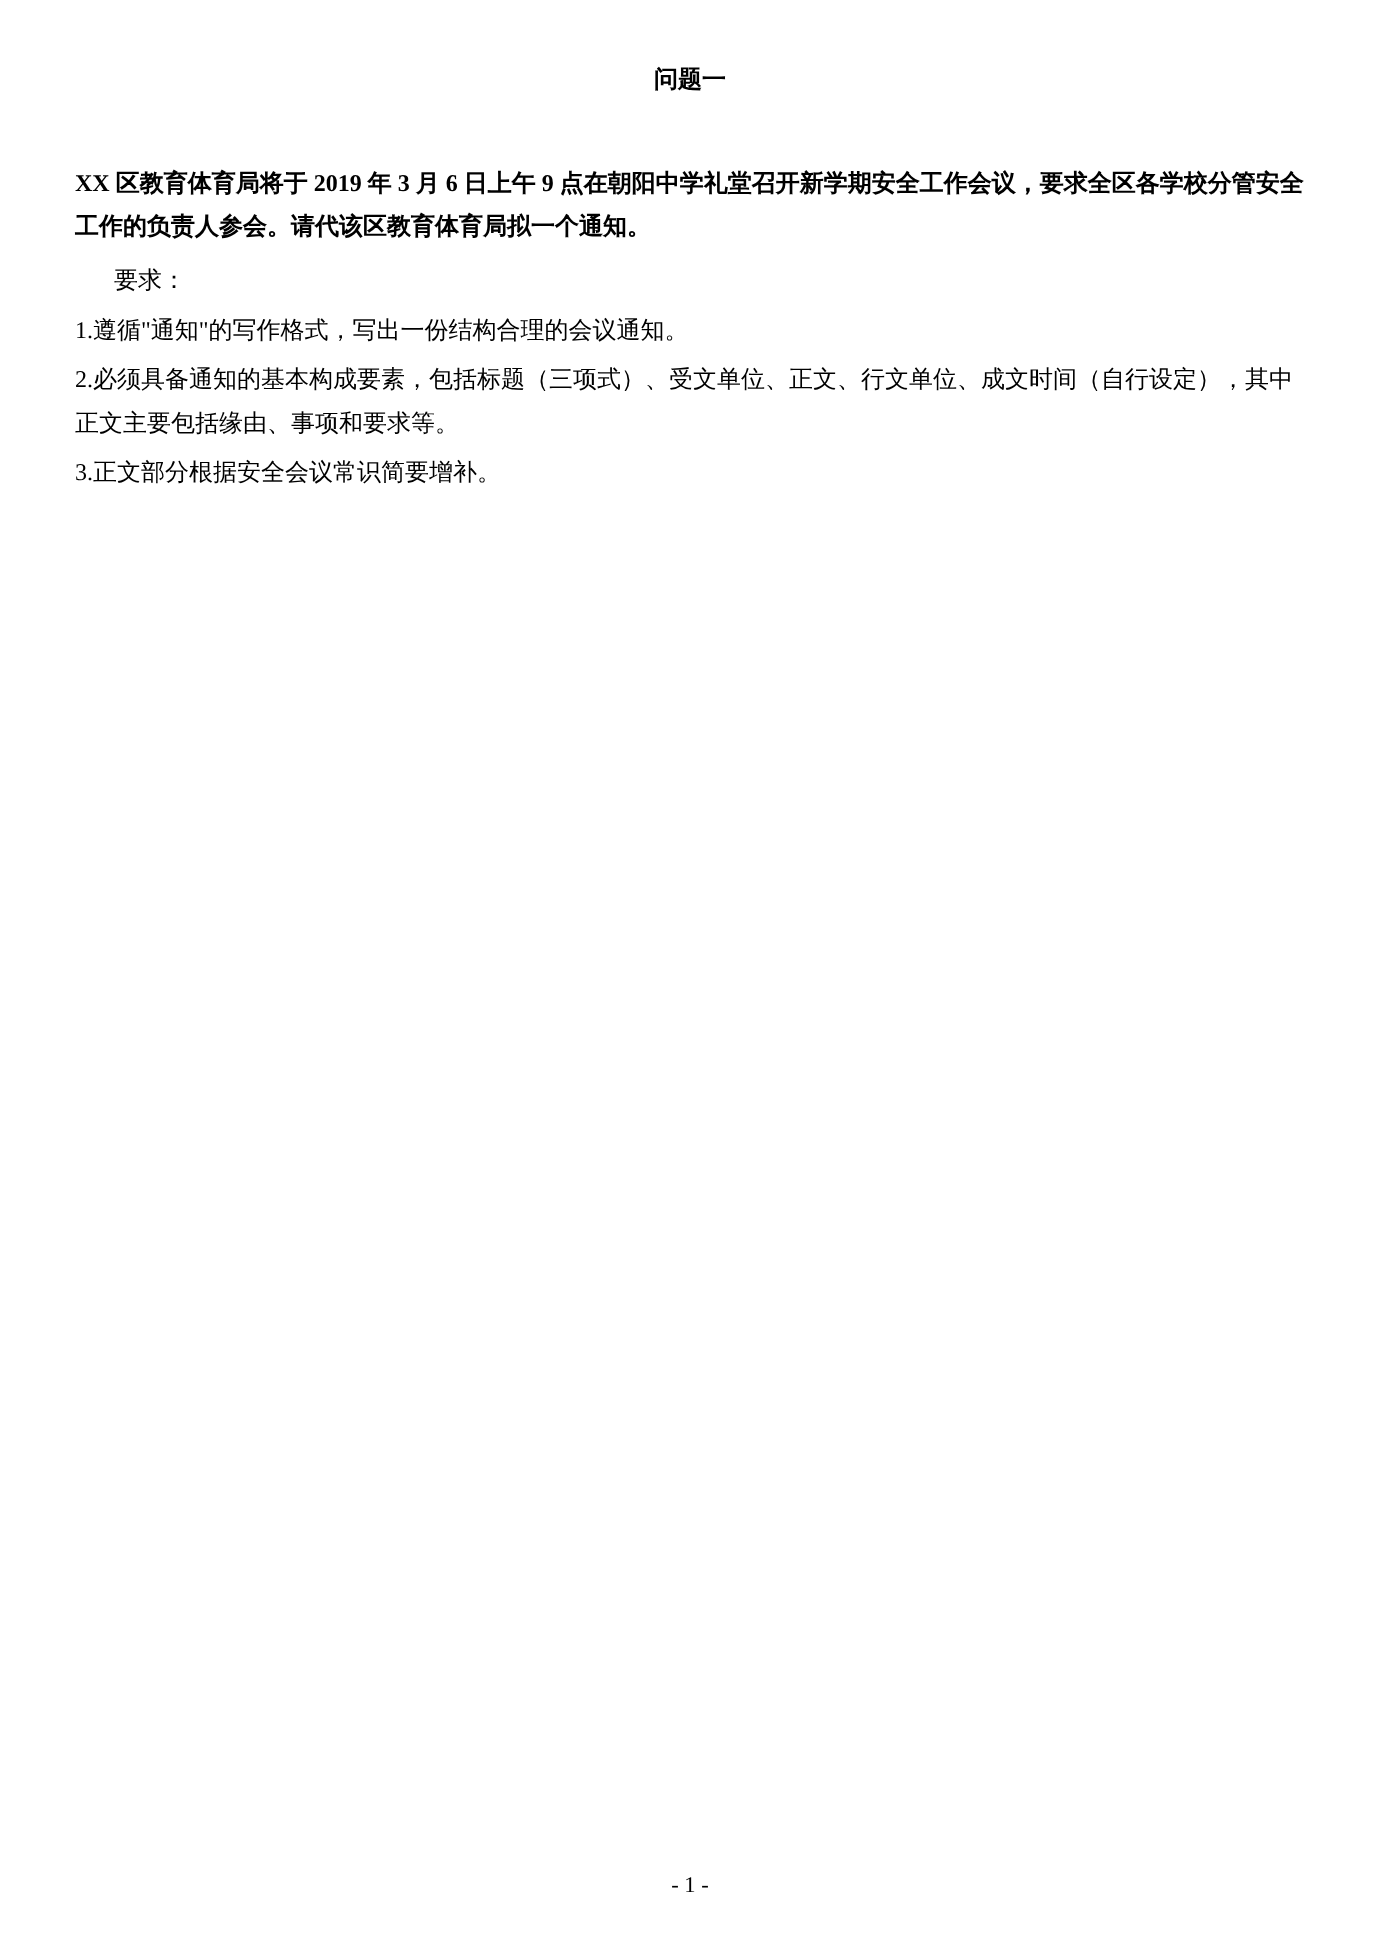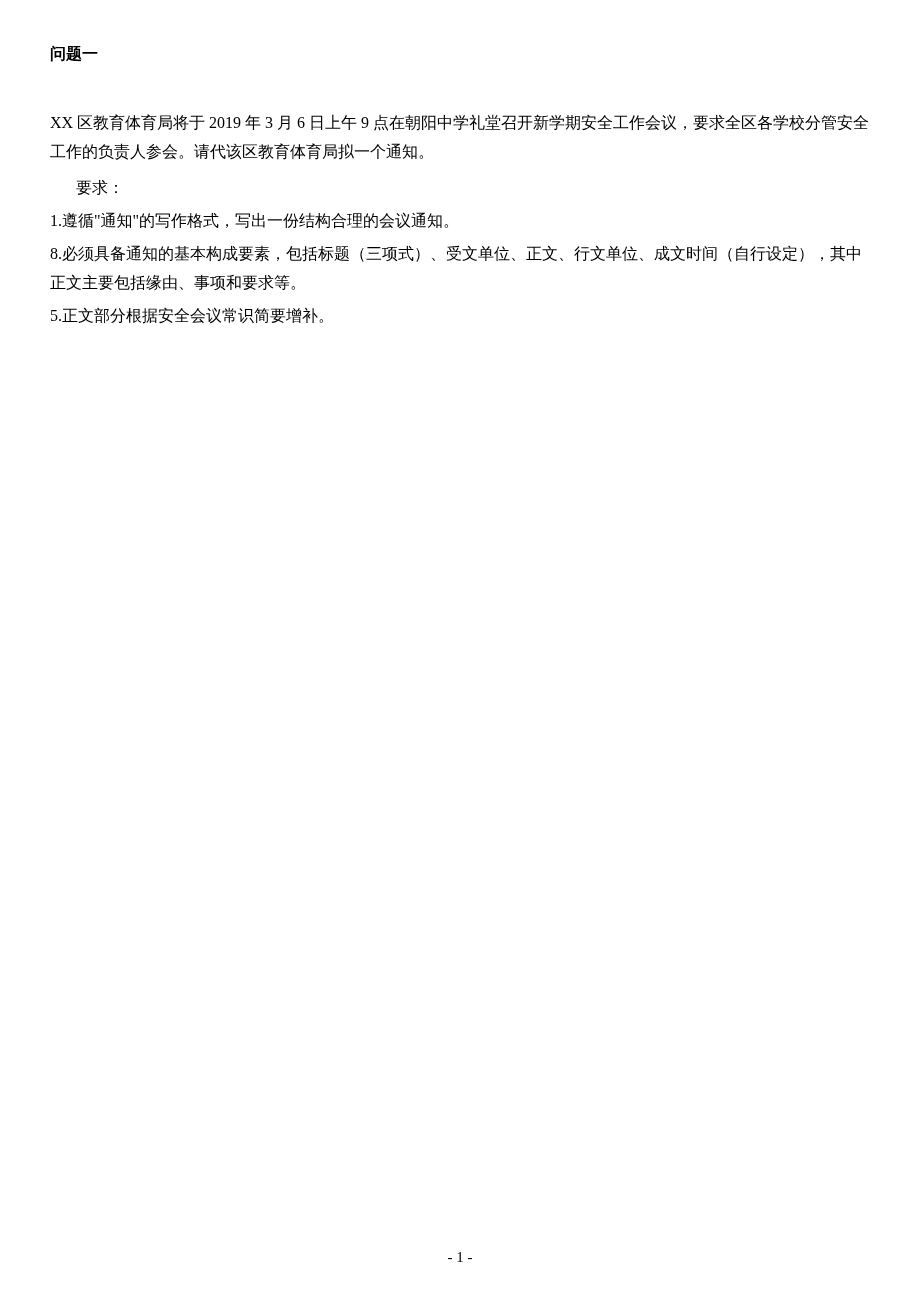--- a/index.html
+++ b/index.html
@@ -14,23 +14,24 @@
       font-family: "SimSun", "宋体", serif;
       font-size: 16px;
       color: #000000;
       line-height: 1.8;
       padding: 40px 50px;
       position: relative;
     }
     .question-label {
       font-weight: bold;
       margin-bottom: 8px;
+      text-align: center;
     }
     .prompt {
-      font-weight: normal;
+      font-weight: bold;
       margin-bottom: 8px;
       margin-top: 40px;
     }
     .requirements-label {
       margin-bottom: 4px;
       margin-left: 26px;
     }
     .requirement-item {
       margin-bottom: 4px;
     }
@@ -45,16 +46,16 @@
 </head>
 <body>
 
 <div class="question-label">问题一</div>
 
 <div class="prompt">XX 区教育体育局将于 2019 年 3 月 6 日上午 9 点在朝阳中学礼堂召开新学期安全工作会议，要求全区各学校分管安全工作的负责人参会。请代该区教育体育局拟一个通知。</div>
 
 <div class="requirements-label">要求：</div>
 
 <div class="requirement-item">1.遵循"通知"的写作格式，写出一份结构合理的会议通知。</div>
-<div class="requirement-item">8.必须具备通知的基本构成要素，包括标题（三项式）、受文单位、正文、行文单位、成文时间（自行设定），其中正文主要包括缘由、事项和要求等。</div>
-<div class="requirement-item">5.正文部分根据安全会议常识简要增补。</div>
+<div class="requirement-item">2.必须具备通知的基本构成要素，包括标题（三项式）、受文单位、正文、行文单位、成文时间（自行设定），其中正文主要包括缘由、事项和要求等。</div>
+<div class="requirement-item">3.正文部分根据安全会议常识简要增补。</div>
 
 <div class="page-number">- 1 -</div>
 
 </body></html>

